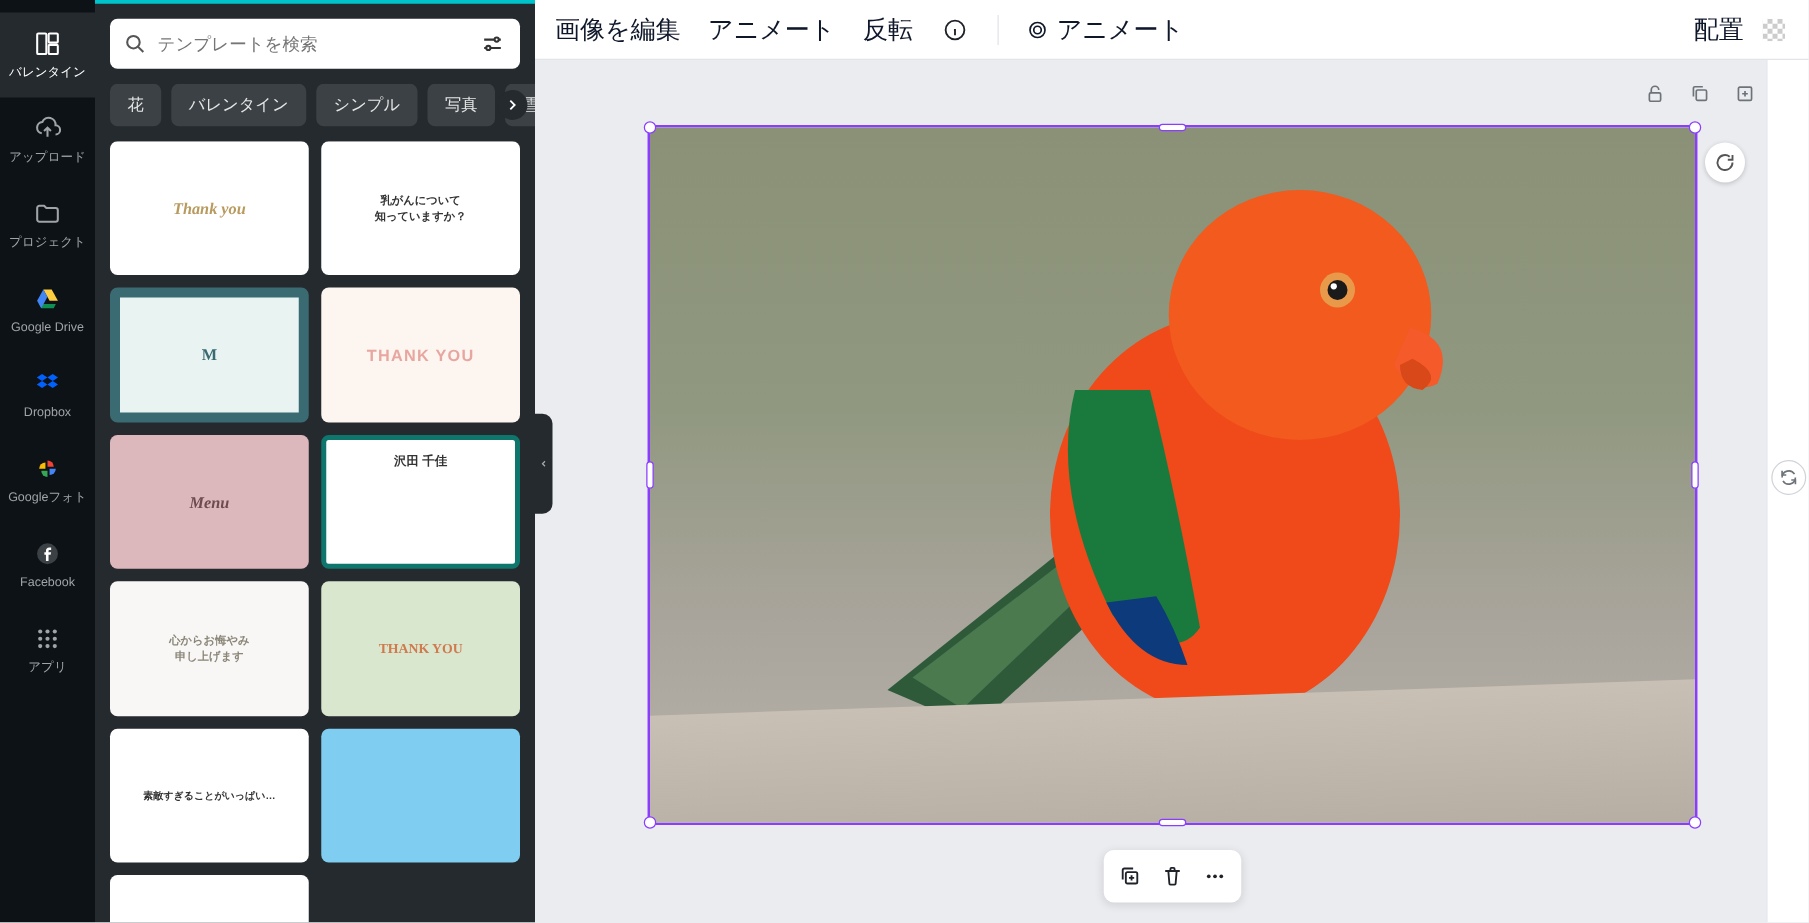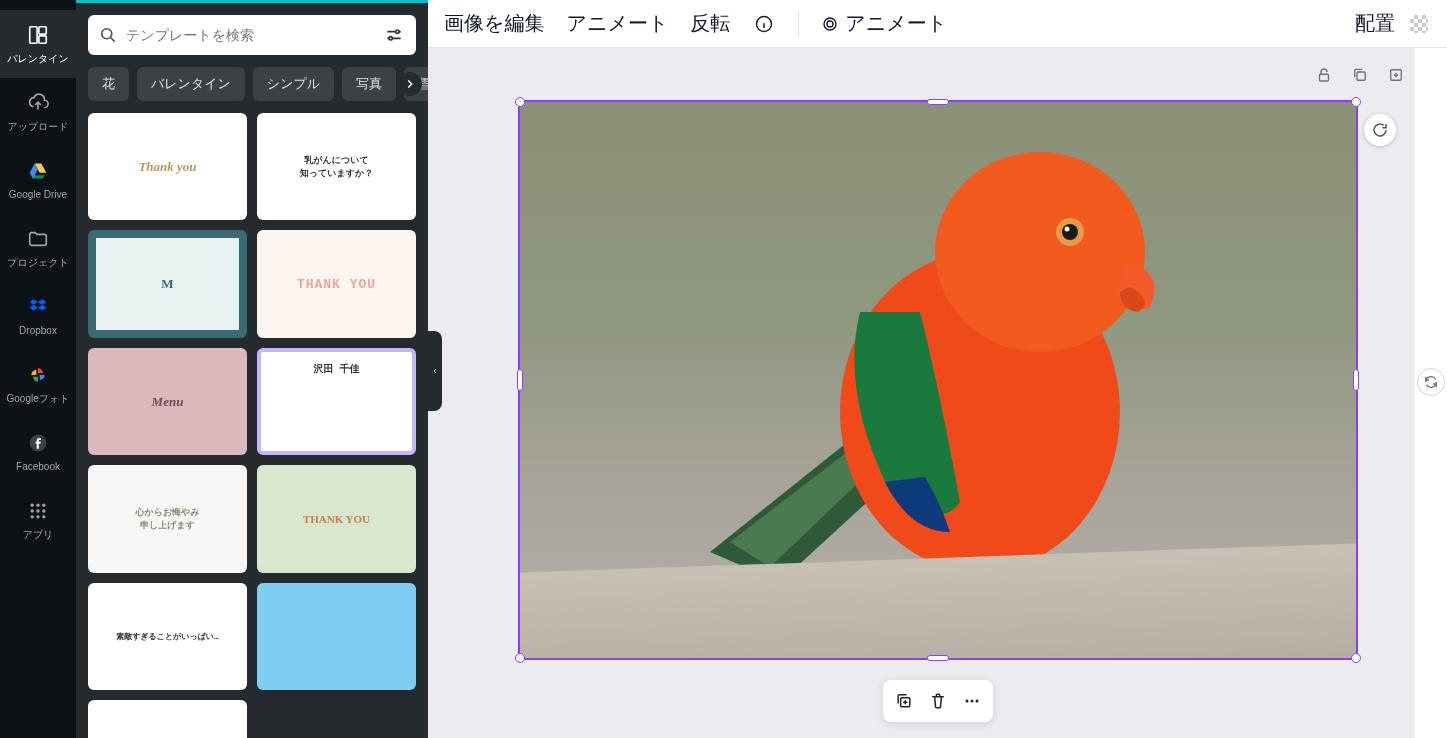--- a/index.html
+++ b/index.html
@@ -16,21 +16,21 @@
 .search-box { flex: 1; background: #fff; border-radius: 6px; height: 40px; display: flex; align-items: center; padding: 0 10px; }
 .search-box input { border: none; outline: none; flex: 1; font-size: 14px; background: transparent; }
 .search-icon { width: 20px; height: 20px; margin-right: 8px; }
 .search-settings { width: 24px; height: 24px; display: flex; align-items: center; justify-content: center; cursor: pointer; color: #333; }
 
 .chips-row { display: flex; gap: 8px; padding: 0 12px 12px 12px; align-items: center; overflow: hidden; position: relative; }
 .chip { background: #3b4145; color: #e6e6e6; padding: 8px 14px; border-radius: 6px; font-size: 13px; white-space: nowrap; cursor: pointer; flex-shrink: 0; }
 .chip-arrow { position: absolute; right: 6px; color: #fff; width: 24px; height: 24px; display: flex; align-items: center; justify-content: center; background: #252a2e; border-radius: 50%; cursor: pointer; }
 
 .templates-grid { flex: 1; overflow: hidden; padding: 0 12px; display: grid; grid-template-columns: 1fr 1fr; gap: 10px; align-content: start; }
-.template-card { width: 100%; aspect-ratio: 1.48/1; border-radius: 6px; background: #fff; cursor: pointer; display: flex; align-items: center; justify-content: center; font-size: 13px; font-weight: 600; text-align: center; padding: 6px; font-family: Liberation Mono, monospace; }
+.template-card { width: 100%; aspect-ratio: 1.48/1; border-radius: 6px; background: #fff; cursor: pointer; display: flex; align-items: center; justify-content: center; font-size: 13px; font-weight: 600; text-align: center; padding: 6px; }
 
 .panel-collapse { position: absolute; right: -14px; top: 50%; transform: translateY(-50%); width: 14px; height: 80px; background: #252a2e; border-radius: 0 8px 8px 0; display: flex; align-items: center; justify-content: center; cursor: pointer; z-index: 5; }
 
 .main-area { flex: 1; display: flex; flex-direction: column; background: #ebecf0; position: relative; }
 .top-toolbar { height: 48px; background: #fff; border-bottom: 1px solid #e1e4e9; display: flex; align-items: center; padding: 0 16px; gap: 20px; justify-content: space-between; }
 .toolbar-left { display: flex; align-items: center; gap: 22px; }
 .toolbar-btn { font-size: 20px; color: #0f172a; cursor: pointer; display: flex; align-items: center; gap: 6px; }
 .toolbar-icon-btn { width: 24px; height: 24px; display: flex; align-items: center; justify-content: center; cursor: pointer; color: #1f2329; }
 .toolbar-sep { width: 1px; height: 24px; background: #e1e4e9; }
 .toolbar-right { display: flex; align-items: center; gap: 12px; }
@@ -76,35 +76,35 @@
     <span class="icon">
       <svg width="22" height="22" viewBox="0 0 24 24" fill="none" stroke="currentColor" stroke-width="1.8">
           <path d="M7 16a5 5 0 0 1 .5-9.9A6 6 0 0 1 19 9a4 4 0 0 1 0 8"></path>
           <path d="M12 12v7M9 14l3-3 3 3"></path>
         </svg>
     </span>
     <span class="label">アップロード</span>
   </div>
   <div class="nav-item">
     <span class="icon">
+      <svg width="22" height="22" viewBox="0 0 24 24" fill="none" stroke="currentColor" stroke-width="1.8">
+          <path d="M3 7a2 2 0 0 1 2-2h4l2 2h8a2 2 0 0 1 2 2v8a2 2 0 0 1-2 2H5a2 2 0 0 1-2-2z"></path>
+        </svg>
+    </span>
+    <span class="label">プロジェクト</span>
+  </div>
+  <div class="nav-item">
+    <span class="icon">
       <svg width="20" height="20" viewBox="0 0 24 24">
           <path fill="#0f9d58" d="M4 17l4-7-4 7 2 4h12l2-4z" opacity=".9"></path>
           <path fill="#ffcd40" d="M8 3h8l6 11h-8z"></path>
           <path fill="#4285f4" d="M8 3L2 14l4 7 6-11z"></path>
         </svg>
     </span>
     <span class="label">Google Drive</span>
-  </div>
-  <div class="nav-item">
-    <span class="icon">
-      <svg width="22" height="22" viewBox="0 0 24 24" fill="none" stroke="currentColor" stroke-width="1.8">
-          <path d="M3 7a2 2 0 0 1 2-2h4l2 2h8a2 2 0 0 1 2 2v8a2 2 0 0 1-2 2H5a2 2 0 0 1-2-2z"></path>
-        </svg>
-    </span>
-    <span class="label">プロジェクト</span>
   </div>
   <div class="nav-item">
     <span class="icon">
       <svg width="20" height="20" viewBox="0 0 24 24" fill="#0061ff">
           <path d="M6 2l6 4-6 4-6-4zM18 2l6 4-6 4-6-4zM6 10l6 4-6 4-6-4zM18 10l6 4-6 4-6-4z" transform="scale(.85) translate(2 1)"></path>
         </svg>
     </span>
     <span class="label">Dropbox</span>
   </div>
   <div class="nav-item">
@@ -178,21 +178,21 @@
     </div>
   </div>
 
   <div class="templates-grid">
     <div class="template-card" style="background:#ffffff;color:#b89a5e;font-family:serif;font-style:italic">Thank you</div>
     <div class="template-card" style="background:#ffffff;color:#333;font-size:9px;white-space:pre-line">乳がんについて
 知っていますか？</div>
     <div class="template-card" style="background:#e9f3f2;color:#3a6b72;border:8px solid #3a6b72;font-family:serif">M</div>
     <div class="template-card" style="background:#fdf5f0;color:#e8a6a0;font-weight:700;letter-spacing:1px">THANK YOU</div>
     <div class="template-card" style="background:#dcb8bd;color:#6d4c50;font-family:serif;font-style:italic">Menu</div>
-    <div class="template-card" style="background:#fff;border:4px solid #c4b5fd;color:#333;font-size:10px;align-items:flex-start;padding-top:10px">沢田 千佳</div>
+    <div class="template-card" style="background:#fff;border:4px solid #0f766e;color:#333;font-size:10px;align-items:flex-start;padding-top:10px">沢田 千佳</div>
     <div class="template-card" style="background:#f8f7f5;color:#8a8678;font-size:9px;white-space:pre-line">心からお悔やみ
 申し上げます</div>
     <div class="template-card" style="background:#d9e7cf;color:#d07a4e;font-family:serif;font-size:11px">THANK YOU</div>
     <div class="template-card" style="background:#fff;color:#333;font-size:8px">素敵すぎることがいっぱい…</div>
     <div class="template-card" style="background:#7fcdf0"></div>
     <div class="template-card" style="background:#fff;color:#c62828"></div>
   </div>
 
   <div class="panel-collapse">
     <svg width="8" height="12" viewBox="0 0 24 24" fill="none" stroke="#aaa" stroke-width="3">

